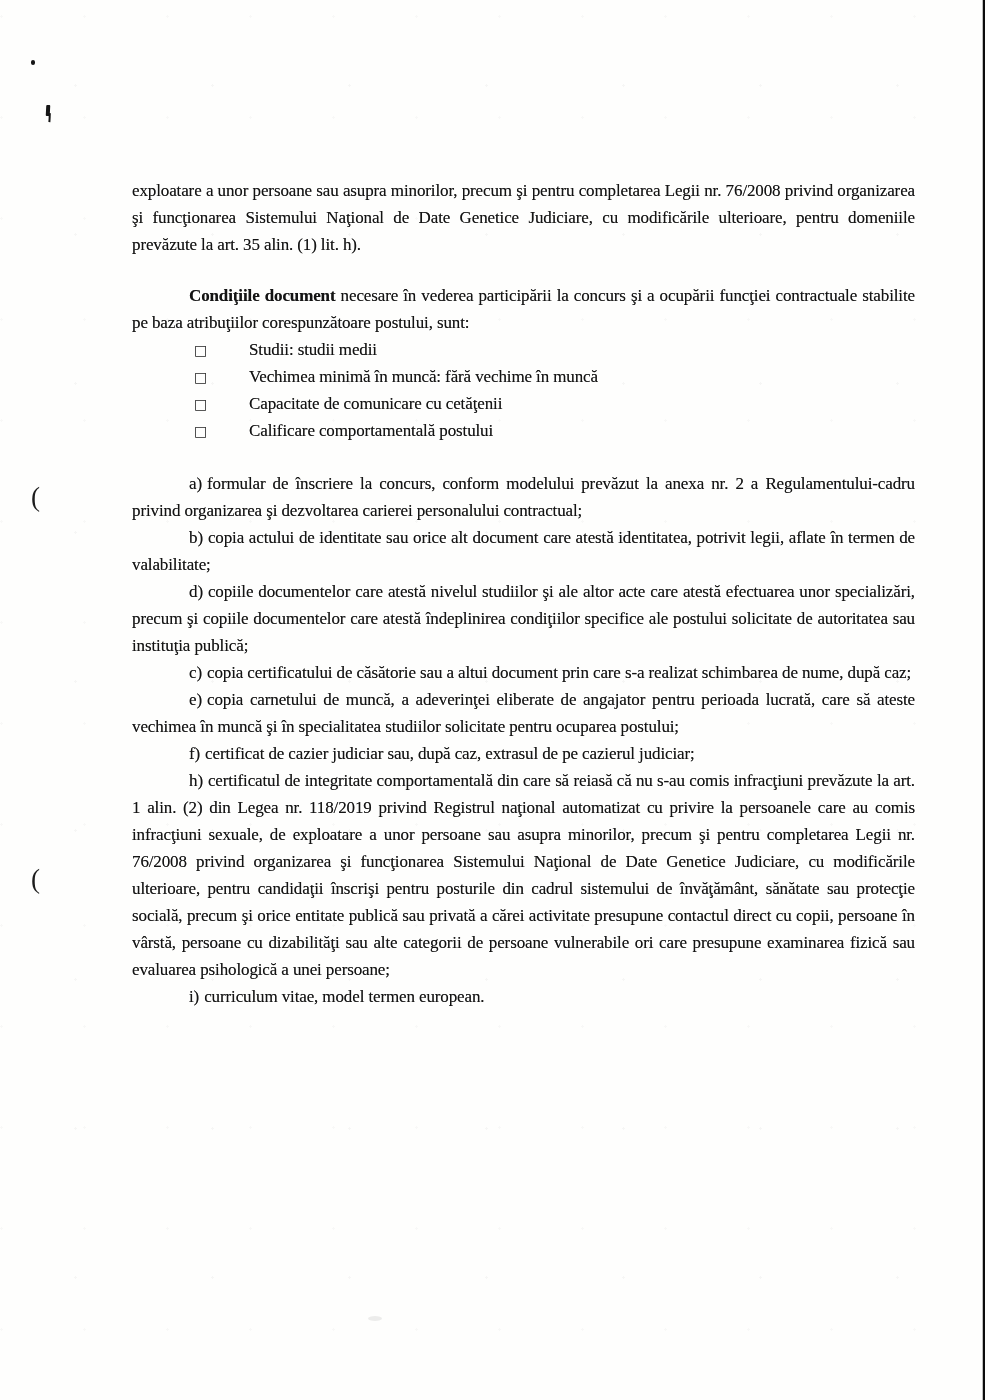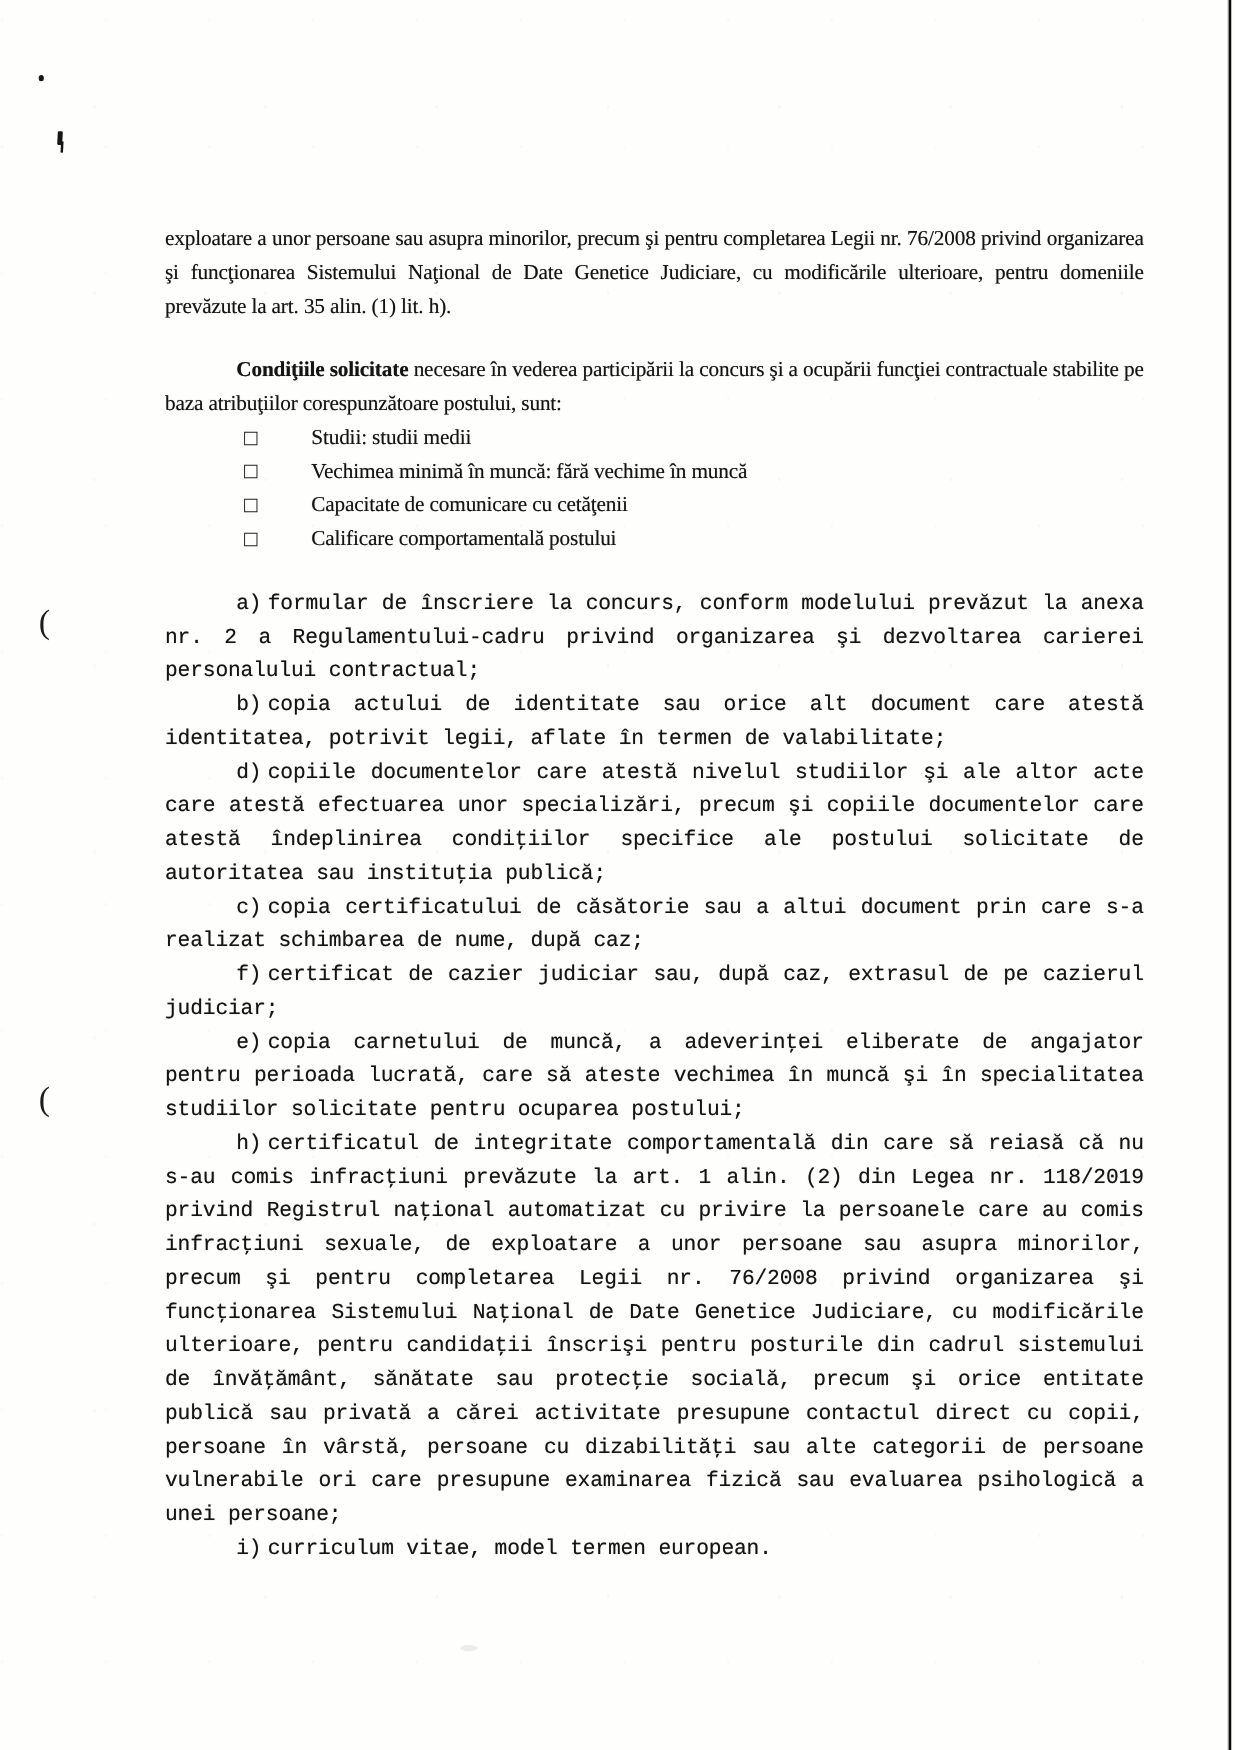--- a/index.html
+++ b/index.html
@@ -55,54 +55,54 @@
   .heading { margin-top: 16px; }
   .bullets { }
   .bullet { position: relative; padding-left: 117px; text-align: left; }
   .bx {
     position: absolute; left: 62px; top: 1px;
     font-family: "DejaVu Sans", sans-serif;
     font-size: 14px;
     color: #222222;
     text-shadow: none;
   }
-  .docs { margin-top: 26px; font-family: Liberation Mono, monospace; }
+  .docs { margin-top: 26px; }
   .lbl { margin-right: 5px; }
 </style>
 </head>
 <body>
 
 <div class="page">
 
   <div class="edge-line"></div>
   <div class="speck dot1"></div>
   <div class="speck mark1"></div>
   <div class="paren paren1">(</div>
   <div class="paren paren2">(</div>
   <div class="smudge"></div>
 
   <div class="textblock">
 
     <p class="para noindent p1">exploatare a unor persoane sau asupra minorilor, precum şi pentru completarea Legii nr. 76/2008 privind organizarea şi funcţionarea Sistemului Naţional de Date Genetice Judiciare, cu modificările ulterioare, pentru domeniile prevăzute la art. 35 alin. (1) lit. h).</p>
 
-    <p class="para"><strong>Condiţiile solicitate</strong><span> necesare în vederea participării la concurs şi a ocupării funcţiei contractuale stabilite pe baza atribuţiilor corespunzătoare postului, sunt:</span></p>
+    <p class="para"><strong>Condiţiile document</strong><span> necesare în vederea participării la concurs şi a ocupării funcţiei contractuale stabilite pe baza atribuţiilor corespunzătoare postului, sunt:</span></p>
 
     <div class="bullets">
       <p class="bullet"><span class="bx">□</span><span>Studii: studii medii</span></p>
       <p class="bullet"><span class="bx">□</span><span>Vechimea minimă în muncă: fără vechime în muncă</span></p>
       <p class="bullet"><span class="bx">□</span><span>Capacitate de comunicare cu cetăţenii</span></p>
       <p class="bullet"><span class="bx">□</span><span>Calificare comportamentală postului</span></p>
     </div>
 
 
     <div class="docs">
       <p class="para"><span class="lbl">a)</span><span>formular de înscriere la concurs, conform modelului prevăzut la anexa nr. 2 a Regulamentului-cadru privind organizarea şi dezvoltarea carierei personalului contractual;</span></p>
       <p class="para"><span class="lbl">b)</span><span>copia actului de identitate sau orice alt document care atestă identitatea, potrivit legii, aflate în termen de valabilitate;</span></p>
       <p class="para"><span class="lbl">d)</span><span>copiile documentelor care atestă nivelul studiilor şi ale altor acte care atestă efectuarea unor specializări, precum şi copiile documentelor care atestă îndeplinirea condiţiilor specifice ale postului solicitate de autoritatea sau instituţia publică;</span></p>
       <p class="para"><span class="lbl">c)</span><span>copia certificatului de căsătorie sau a altui document prin care s-a realizat schimbarea de nume, după caz;</span></p>
+      <p class="para"><span class="lbl">e)</span><span>copia carnetului de muncă, a adeverinţei eliberate de angajator pentru perioada lucrată, care să ateste vechimea în muncă şi în specialitatea studiilor solicitate pentru ocuparea postului;</span></p>
       <p class="para"><span class="lbl">f)</span><span>certificat de cazier judiciar sau, după caz, extrasul de pe cazierul judiciar;</span></p>
-      <p class="para"><span class="lbl">e)</span><span>copia carnetului de muncă, a adeverinţei eliberate de angajator pentru perioada lucrată, care să ateste vechimea în muncă şi în specialitatea studiilor solicitate pentru ocuparea postului;</span></p>
       <p class="para"><span class="lbl">h)</span><span>certificatul de integritate comportamentală din care să reiasă că nu s-au comis infracţiuni prevăzute la art. 1 alin. (2) din Legea nr. 118/2019 privind Registrul naţional automatizat cu privire la persoanele care au comis infracţiuni sexuale, de exploatare a unor persoane sau asupra minorilor, precum şi pentru completarea Legii nr. 76/2008 privind organizarea şi funcţionarea Sistemului Naţional de Date Genetice Judiciare, cu modificările ulterioare, pentru candidaţii înscrişi pentru posturile din cadrul sistemului de învăţământ, sănătate sau protecţie socială, precum şi orice entitate publică sau privată a cărei activitate presupune contactul direct cu copii, persoane în vârstă, persoane cu dizabilităţi sau alte categorii de persoane vulnerabile ori care presupune examinarea fizică sau evaluarea psihologică a unei persoane;</span></p>
       <p class="para"><span class="lbl">i)</span><span>curriculum vitae, model termen european.</span></p>
     </div>
 
   </div>
 </div>
 
 </body></html>

